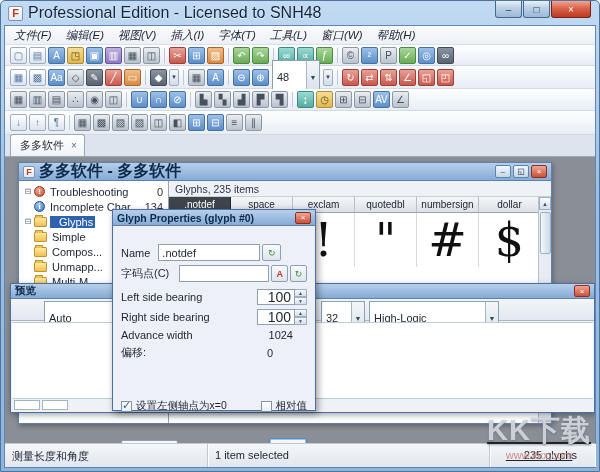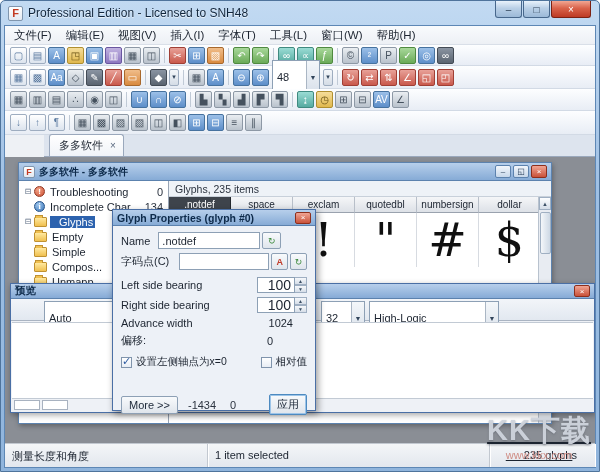--- a/index.html
+++ b/index.html
@@ -9,34 +9,34 @@
   .screen { position:relative; width:600px; height:472px;
     background:linear-gradient(#c2daf2,#9fc0e4 40%,#8fb4dc);
     border:1px solid #4f749c; border-radius:5px 5px 0 0; overflow:hidden; }
 
   
   .titlebar { position:absolute; top:0; left:0; right:0; height:24px;
     display:flex; align-items:center; padding:0 7px; }
   .app-icon { width:15px; height:15px; border-radius:2px; margin-right:5px;
     background:linear-gradient(#fff,#e3e9f2); border:1px solid #8096ae;
     color:#c33a22; font-weight:bold; font-size:11px; text-align:center; line-height:13px; }
-  .title-text { font-size:12px; color:#11263d; text-shadow:0 1px 1px rgba(255,255,255,.8); }
+  .title-text { font-size:16px; color:#11263d; text-shadow:0 1px 1px rgba(255,255,255,.8); }
   .win-btns { position:absolute; top:0; right:8px; display:flex; }
   .wb { height:17px; display:flex; align-items:center; justify-content:center;
     border:1px solid #47678c; border-top:none; border-radius:0 0 3px 3px; margin-left:1px;
     background:linear-gradient(#e9f2fb,#b9cfe6 45%,#9cb9d8); color:#2c3f55; font-size:10px; }
   .wb.min { width:27px; } .wb.max { width:27px; }
   .wb.close { width:40px; background:linear-gradient(#f2a793,#d9634b 45%,#bd3a24); color:#fff; border-color:#7c2113; }
 
   
   .client { position:absolute; left:3px; right:3px; top:24px; bottom:3px;
     background:#eef1f5; border:1px solid #5d87b5; display:flex; flex-direction:column; }
 
   .menubar { height:19px; background:linear-gradient(#f9fbfd,#edf0f5); border-bottom:1px solid #d9dfe8;
-    display:flex; align-items:center; padding:0 2px; flex:0 0 auto; }
+    display:flex; align-items:center; padding:0 2px; flex:0 0 auto;font-style:italic; }
   .mitem { padding:2px 7px; font-size:11.5px; color:#1c2430; }
 
   .tbrow { display:flex; align-items:center; padding:0 4px;
     background:linear-gradient(#fdfeff,#e8edf5); border-bottom:1px solid #d2dae5; flex:0 0 auto; }
   .tb1 { height:21px; } .tb2 { height:23px; } .tb3 { height:22px; } .tb4 { height:24px; }
   .tbi { width:17px; height:17px; border-radius:2px; margin:0 1px; display:flex;
     align-items:center; justify-content:center; font-size:10px; color:#fff; flex:0 0 auto; }
   .tbi[data-tone="doc"]   { background:linear-gradient(#fff,#dce4ee); border:1px solid #9eadc0; color:#5b7aa0; }
   .tbi[data-tone="blue"]  { background:linear-gradient(#9cc0e8,#5d8ec9); border:1px solid #46729f; }
   .tbi[data-tone="green"] { background:linear-gradient(#a8d89a,#6aaa58); border:1px solid #4f8a40; }
@@ -50,36 +50,36 @@
   .tbi[data-tone="arrow"] { width:10px; background:linear-gradient(#f4f7fa,#d4dce6); border:1px solid #9eadc0; color:#33465c; font-size:7px; }
   .tbi[data-tone="sep"]   { width:1px; height:15px; background:#c0cad6; border:none; margin:0 3px; border-radius:0; }
 
   .combo { height:34px; background:#fff; border:1px solid #8da0b5; display:flex; align-items:center; font-size:11px; }
   .combo .cv { flex:1; padding:0 4px; white-space:nowrap; overflow:hidden; }
   .combo .ca { width:13px; align-self:stretch; background:linear-gradient(#f4f7fa,#d8e0ea);
     border-left:1px solid #aab6c4; display:flex; align-items:center; justify-content:center; font-size:7px; color:#33465c; }
   .zoom-combo { width:48px; margin:0 2px; }
 
   
-  .tabbar { height:22px; background:#dde4ee; border-bottom:1px solid #9aa8bc; display:flex; align-items:flex-end; padding:0 5px; flex:0 0 auto;margin-left:39px; }
+  .tabbar { height:22px; background:#dde4ee; border-bottom:1px solid #9aa8bc; display:flex; align-items:flex-end; padding:0 5px; flex:0 0 auto; }
   .tab { background:linear-gradient(#fff,#f0f3f8); border:1px solid #9aa8bc; border-bottom:none;
     border-radius:3px 3px 0 0; padding:3px 7px 3px 9px; display:flex; align-items:center; font-size:11px; }
   .tab-close { margin-left:7px; color:#5a6a80; font-size:10px; line-height:10px; }
 
   
   .workspace { flex:1 1 auto; position:relative; background:#8a8e95; overflow:hidden; }
 
   
   .childwin { position:absolute; left:13px; top:5px; width:534px; height:262px;
     background:#fff; border:1px solid #5c82ae; box-shadow:1px 2px 5px rgba(0,0,0,.3); z-index:10; }
   .ctitle { height:18px; background:linear-gradient(#b7cfeb,#86abd6); border-bottom:1px solid #5c82ae;
     display:flex; align-items:center; padding:0 4px; }
   .ctitle .cicon { width:12px; height:12px; border-radius:2px; background:linear-gradient(#fff,#e3e9f2);
     border:1px solid #8096ae; color:#c33a22; font-weight:bold; font-size:9px; text-align:center; line-height:10px; margin-right:4px; }
-  .ctitle .ctext { font-size:10px; font-weight:bold; color:#0d2a4a; flex:1; }
+  .ctitle .ctext { font-size:16px; font-weight:bold; color:#0d2a4a; flex:1; }
   .cbtn { width:16px; height:13px; margin-left:2px; border:1px solid #5c82ae; border-radius:2px;
     background:linear-gradient(#f2f6fb,#c6d7ea); font-size:8px; color:#243a55; display:flex; align-items:center; justify-content:center; }
   .cbtn.close { background:linear-gradient(#f0a493,#c9523a); color:#fff; border-color:#8d2f1d; }
 
   .cbody { position:absolute; top:18px; left:0; right:0; bottom:0; display:flex; }
   .tree { width:150px; background:#fff; border-right:1px solid #98a4b4; padding-top:3px; overflow:hidden; }
   .titem { display:flex; align-items:center; height:15px; padding-left:4px; font-size:11px; white-space:nowrap; }
   .titem[data-level="1"] { }
   .exp { width:10px; font-size:8px; color:#5a6a80; text-align:center; }
   .ticon { width:13px; height:11px; margin:0 3px 0 1px; position:relative; flex:0 0 auto; }
@@ -135,38 +135,38 @@
   .pstrip { position:absolute; left:1px; right:1px; bottom:1px; height:13px; background:#eef1f6;
     border-top:1px solid #c2cad4; display:flex; align-items:center; padding-left:2px; }
   .pcell { width:26px; height:10px; background:#fff; border:1px solid #a8b2c0; margin-right:2px; }
 
   
   .dialog { position:absolute; left:107px; top:52px; width:204px; height:202px; z-index:30;
     background:#edf1f7; border:1px solid #4a6fa5; box-shadow:2px 3px 7px rgba(0,0,0,.4); }
   .dtitle { height:16px; background:linear-gradient(#b7cfeb,#86abd6); border-bottom:1px solid #5c82ae;
     display:flex; align-items:center; padding:0 4px; }
   .dtitle .dtext { font-size:10.5px; font-weight:bold; color:#0d2a4a; flex:1; white-space:nowrap; overflow:hidden; }
-  .dbody { position:absolute; top:16px; left:0; right:0; bottom:0; padding:6px 8px; }
+  .dbody { position:absolute; top:16px; left:0; right:0; bottom:0; padding:18px 8px; }
   .drow { display:flex; align-items:center; margin-bottom:4px; }
   .dlabel { font-size:11px; color:#1c2430; white-space:nowrap; }
   .dinput { height:17px; background:#fff; border:1px solid #8da0b5; font-size:11px; padding:1px 3px; line-height:14px; }
   .name-input { width:102px; margin-left:8px; }
   .code-input { width:102px; margin-left:8px; }
   .dbtn { width:19px; height:17px; margin-left:2px; border:1px solid #8da0b5; border-radius:2px;
     background:linear-gradient(#f8fafc,#dfe5ec); font-size:9px; display:flex; align-items:center; justify-content:center; }
   .dbtn .r { color:#c03a28; font-weight:bold; } .dbtn .g { color:#3c8a3c; }
   .spingrp { margin-left:auto; display:flex; }
   .sv { width:38px; height:16px; background:#fff; border:1px solid #8da0b5; font-size:14px;
     text-align:right; padding:0 3px; line-height:15px; }
   .sarrows { width:12px; display:flex; flex-direction:column; }
   .sa { flex:1; background:linear-gradient(#f6f8fb,#d6dee8); border:1px solid #9fafc2; border-left:none;
     font-size:5px; color:#3c5066; display:flex; align-items:center; justify-content:center; }
   .dstatic { margin-left:auto; margin-right:14px; font-size:11px; color:#1c2430; }
   .cbrow { display:flex; align-items:center; justify-content:space-between; margin:7px 0 6px 0; }
-  .cbitem { display:flex; align-items:center; }
+  .cbitem { display:flex; align-items:center;margin-top:32px; }
   .cb { width:11px; height:11px; border:1px solid #8094ac; background:linear-gradient(#fff,#e8edf4); margin-right:4px; position:relative; }
   .cb.checked::after { content:"✓"; position:absolute; left:0px; top:-3px; font-size:11px; color:#2c5aa0; }
   .cblabel { font-size:10.5px; }
   .dbottom { display:flex; align-items:center; margin-top:25px; }
   .btn { background:linear-gradient(#f8fafc,#dfe5ec); border:1px solid #8da0b5; border-radius:2px;
     font-size:11px; padding:2px 7px; color:#1c2838; }
   .btn.default { border-color:#4d8ac0; box-shadow:0 0 0 1px #9cc4e8 inset; }
   .pos { font-size:11px; color:#2c3440; margin-left:10px; }
   .pos + .pos { margin-left:14px; }
   .apply { margin-left:auto; }
@@ -530,26 +530,20 @@
                 <span class="tcount">134</span>
               </div>
 
               <div class="titem" data-level="0" data-sel="true">
                 <span class="exp">⊟</span>
                 <span class="ticon" data-icon="folder"></span>
                 <span class="tlabel">Glyphs</span>
                 <span class="tcount"></span>
               </div>
 
-              <div class="titem" data-level="1">
-                <span class="exp"></span>
-                <span class="ticon" data-icon="folder"></span>
-                <span class="tlabel">Empty</span>
-                <span class="tcount"></span>
-              </div>
 
               <div class="titem" data-level="1">
                 <span class="exp"></span>
                 <span class="ticon" data-icon="folder"></span>
                 <span class="tlabel">Simple</span>
                 <span class="tcount"></span>
               </div>
 
               <div class="titem" data-level="1">
                 <span class="exp"></span>

